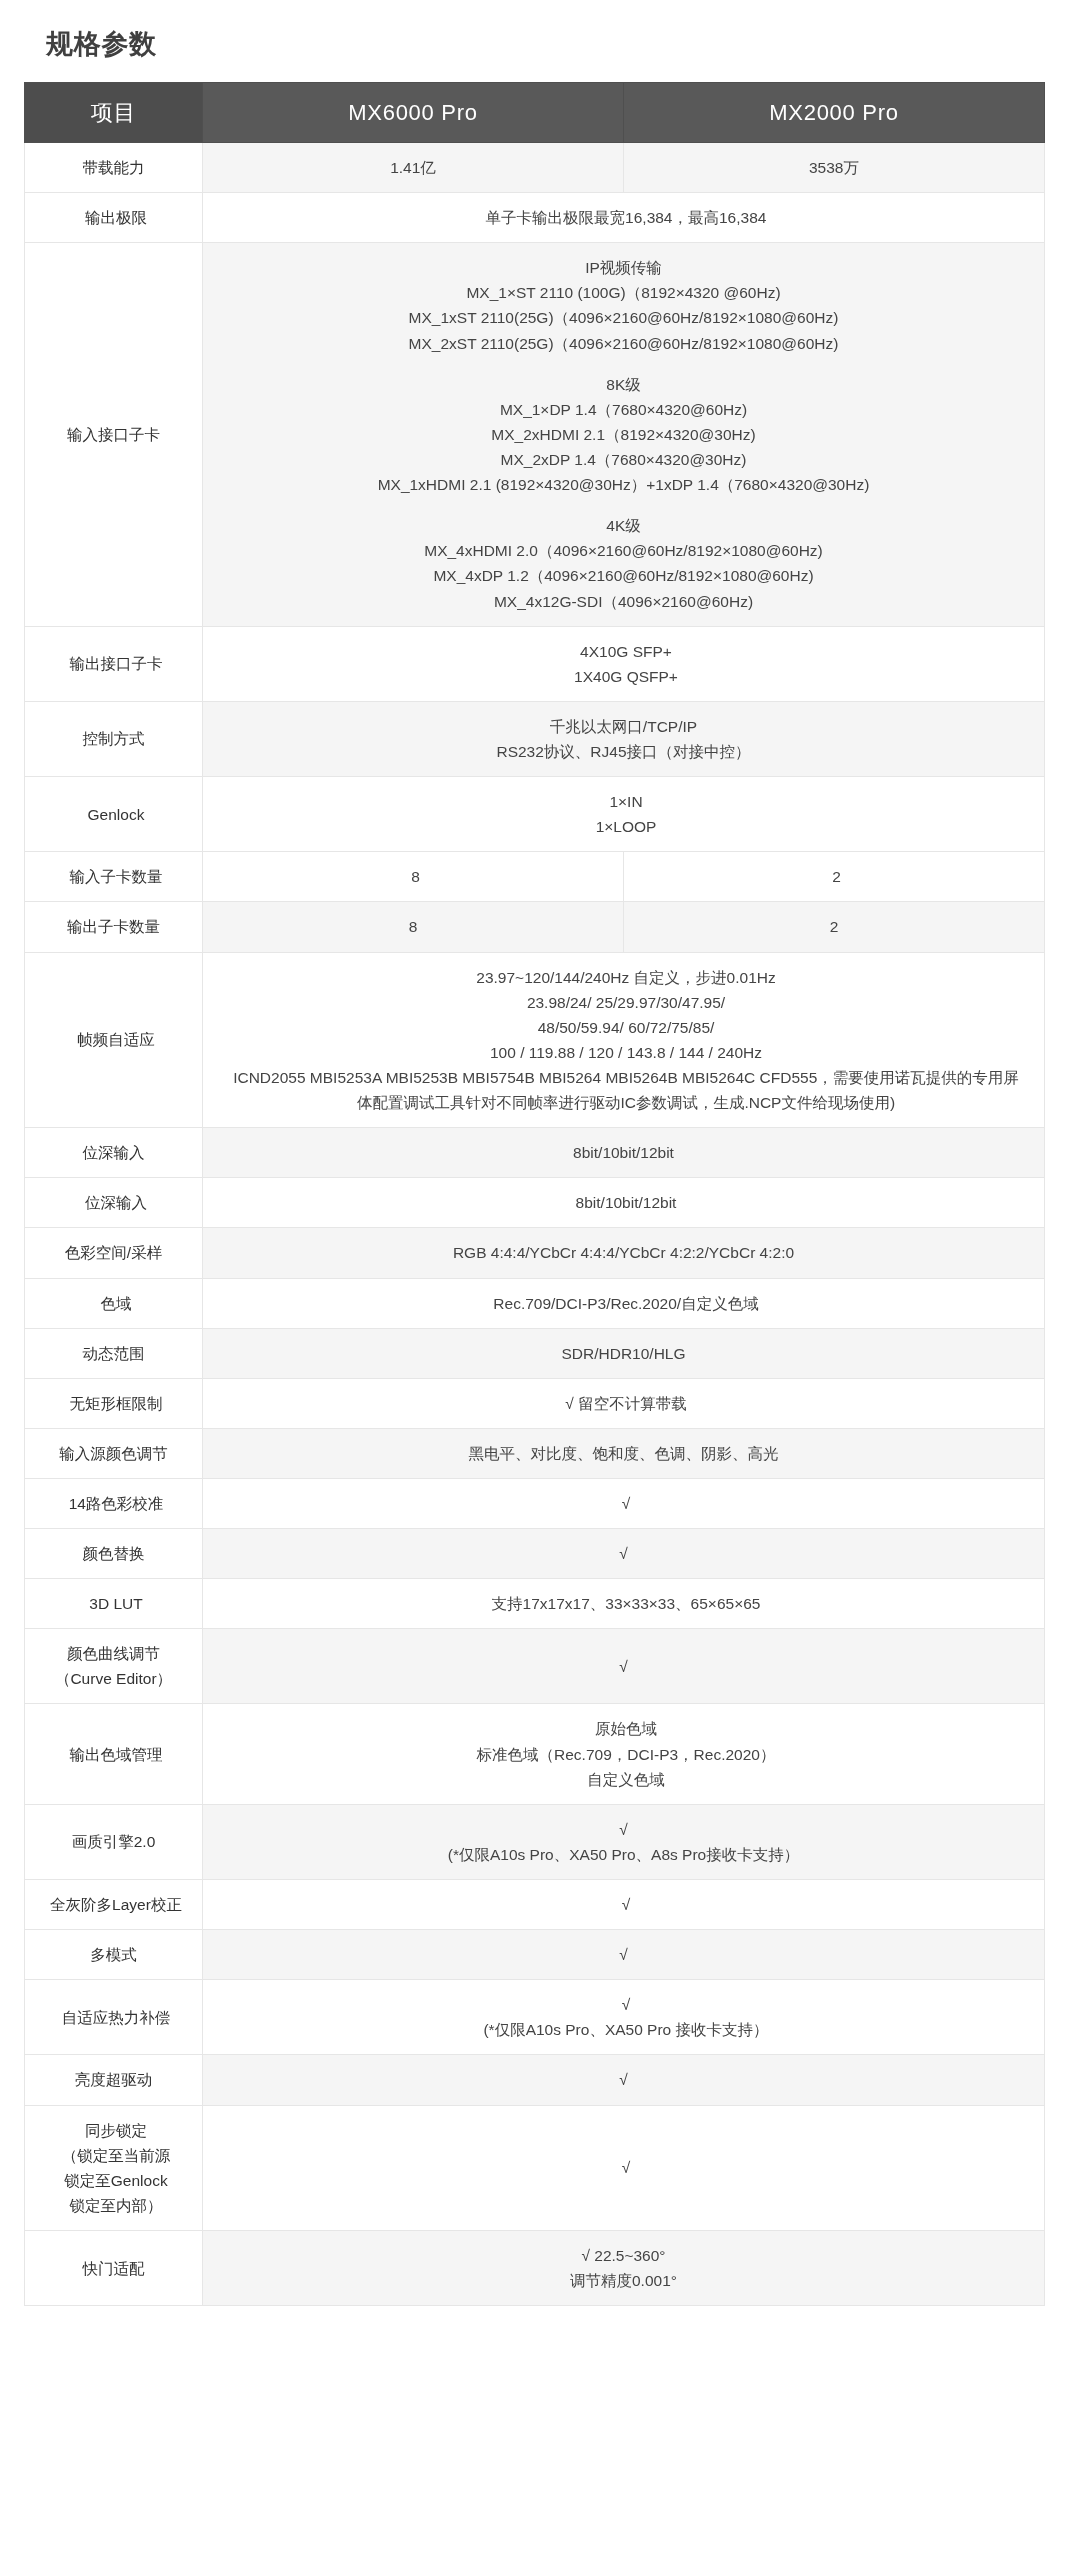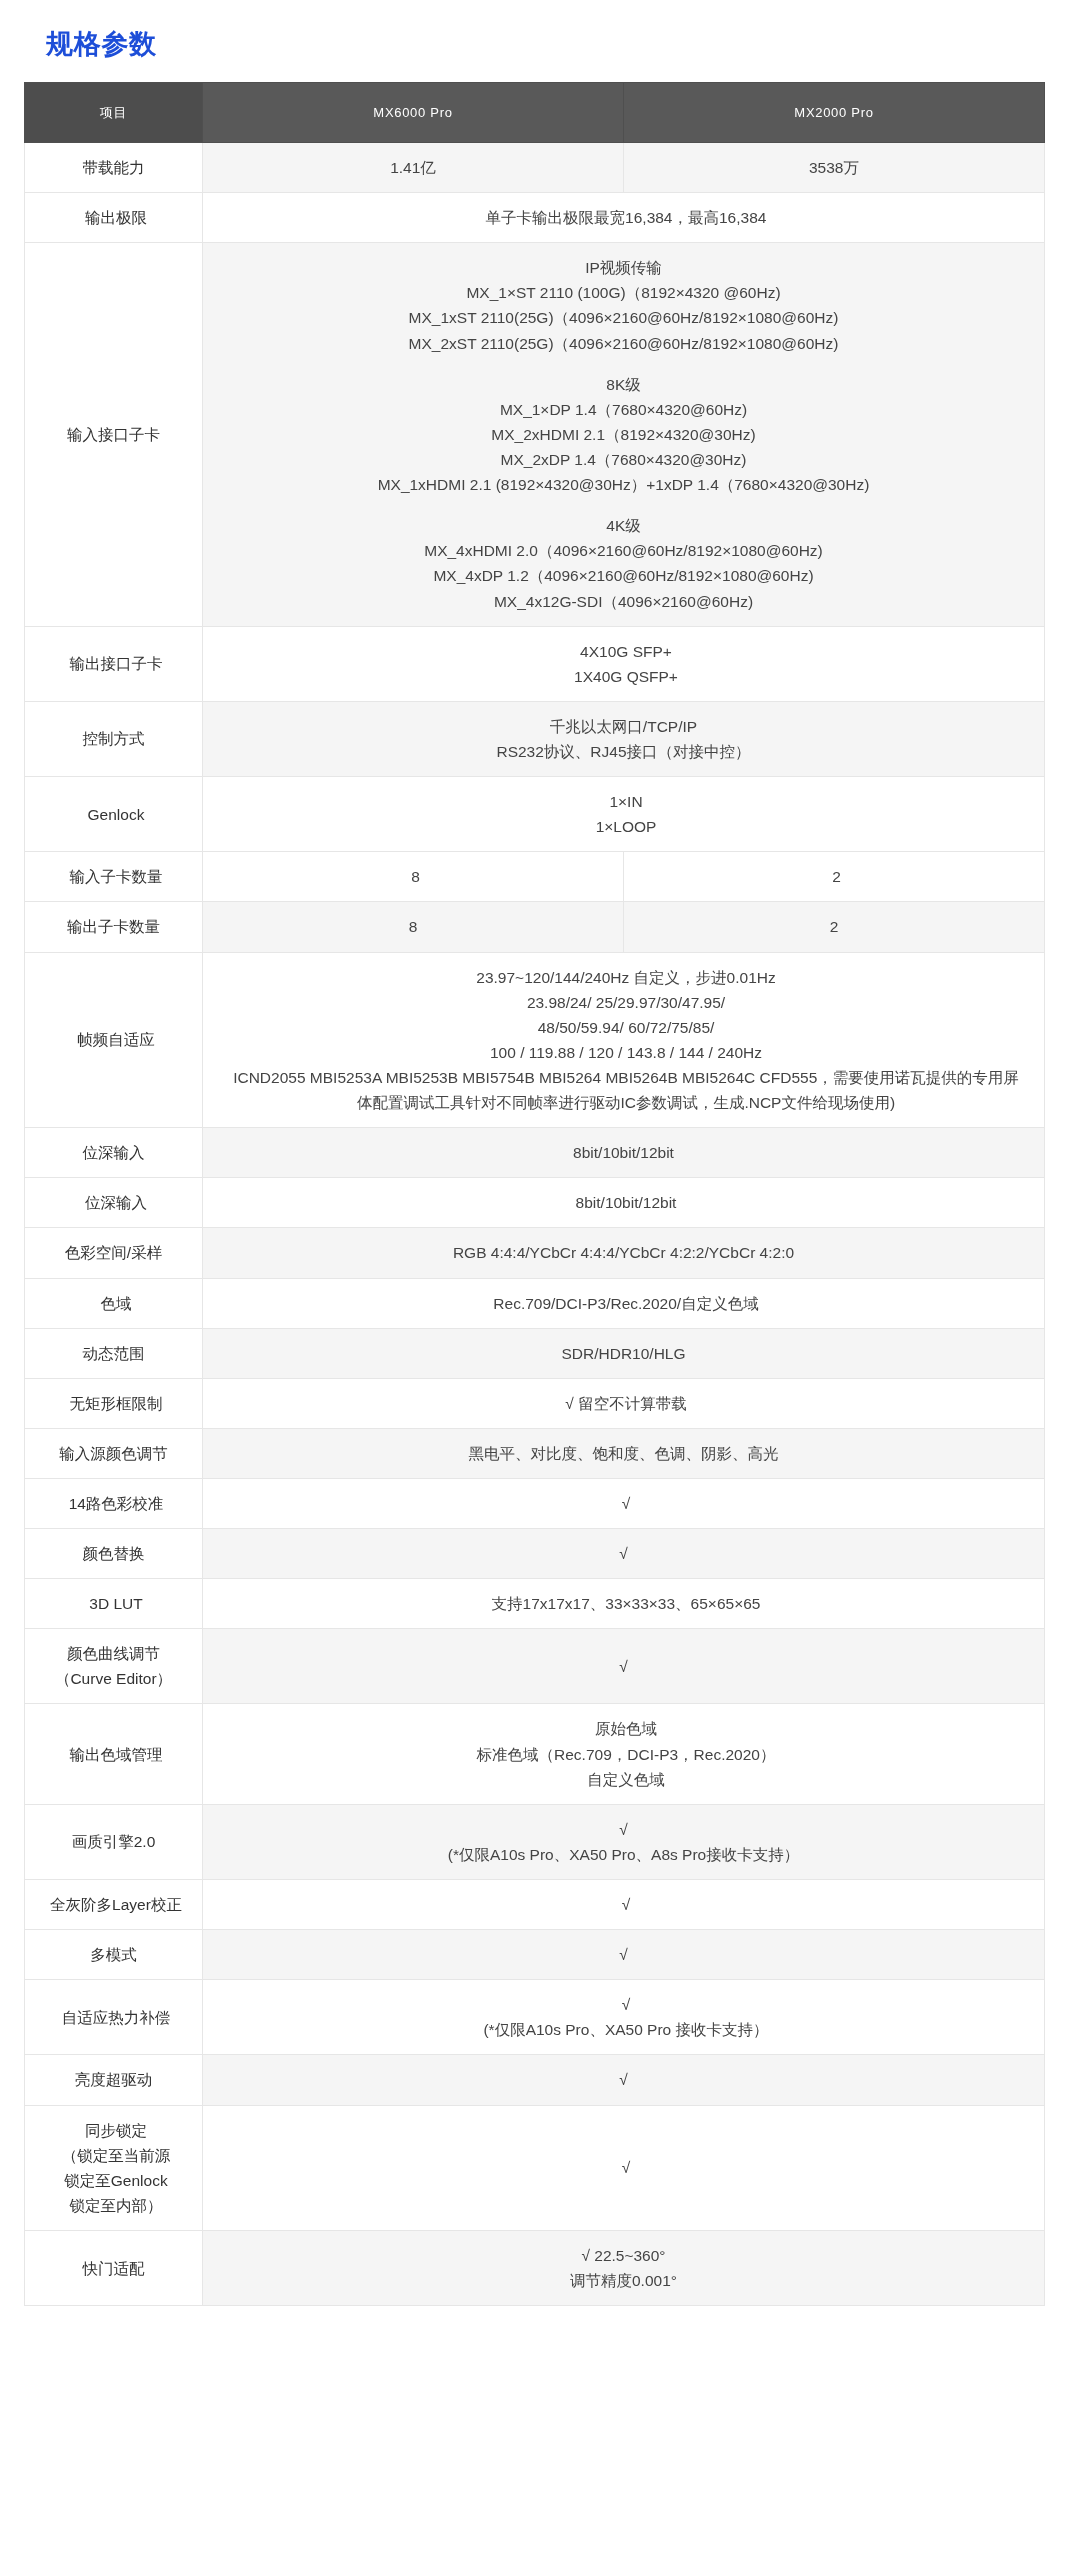--- a/index.html
+++ b/index.html
@@ -14,38 +14,38 @@
     -webkit-font-smoothing: antialiased;
   }
   .page {
     width: 1069px;
     box-sizing: border-box;
     padding: 0 0 40px 0;
   }
   .page-title {
     font-size: 27px;
     font-weight: bold;
-    color: #1d4ed8;
+    color: #404040;
     padding: 26px 8px 20px 46px;
     letter-spacing: 0.7px;
   }
   table.spec {
     width: 1020px;
     margin: 0 auto;
     border-collapse: collapse;
     table-layout: fixed;
   }
   table.spec col.c0 { width: 178px; }
   table.spec col.c1 { width: 421px; }
   table.spec col.c2 { width: 421px; }
 
   table.spec thead th {
     background: #595959;
     color: #ffffff;
-    font-size: 13px;
+    font-size: 22px;
     font-weight: normal;
     height: 57px;
     text-align: center;
     border: 0.7px solid #4f4f4f;
     letter-spacing: 0.7px;
   }
   table.spec thead th.head-item {
     background: #4d4d4d;
   }
   table.spec td {

